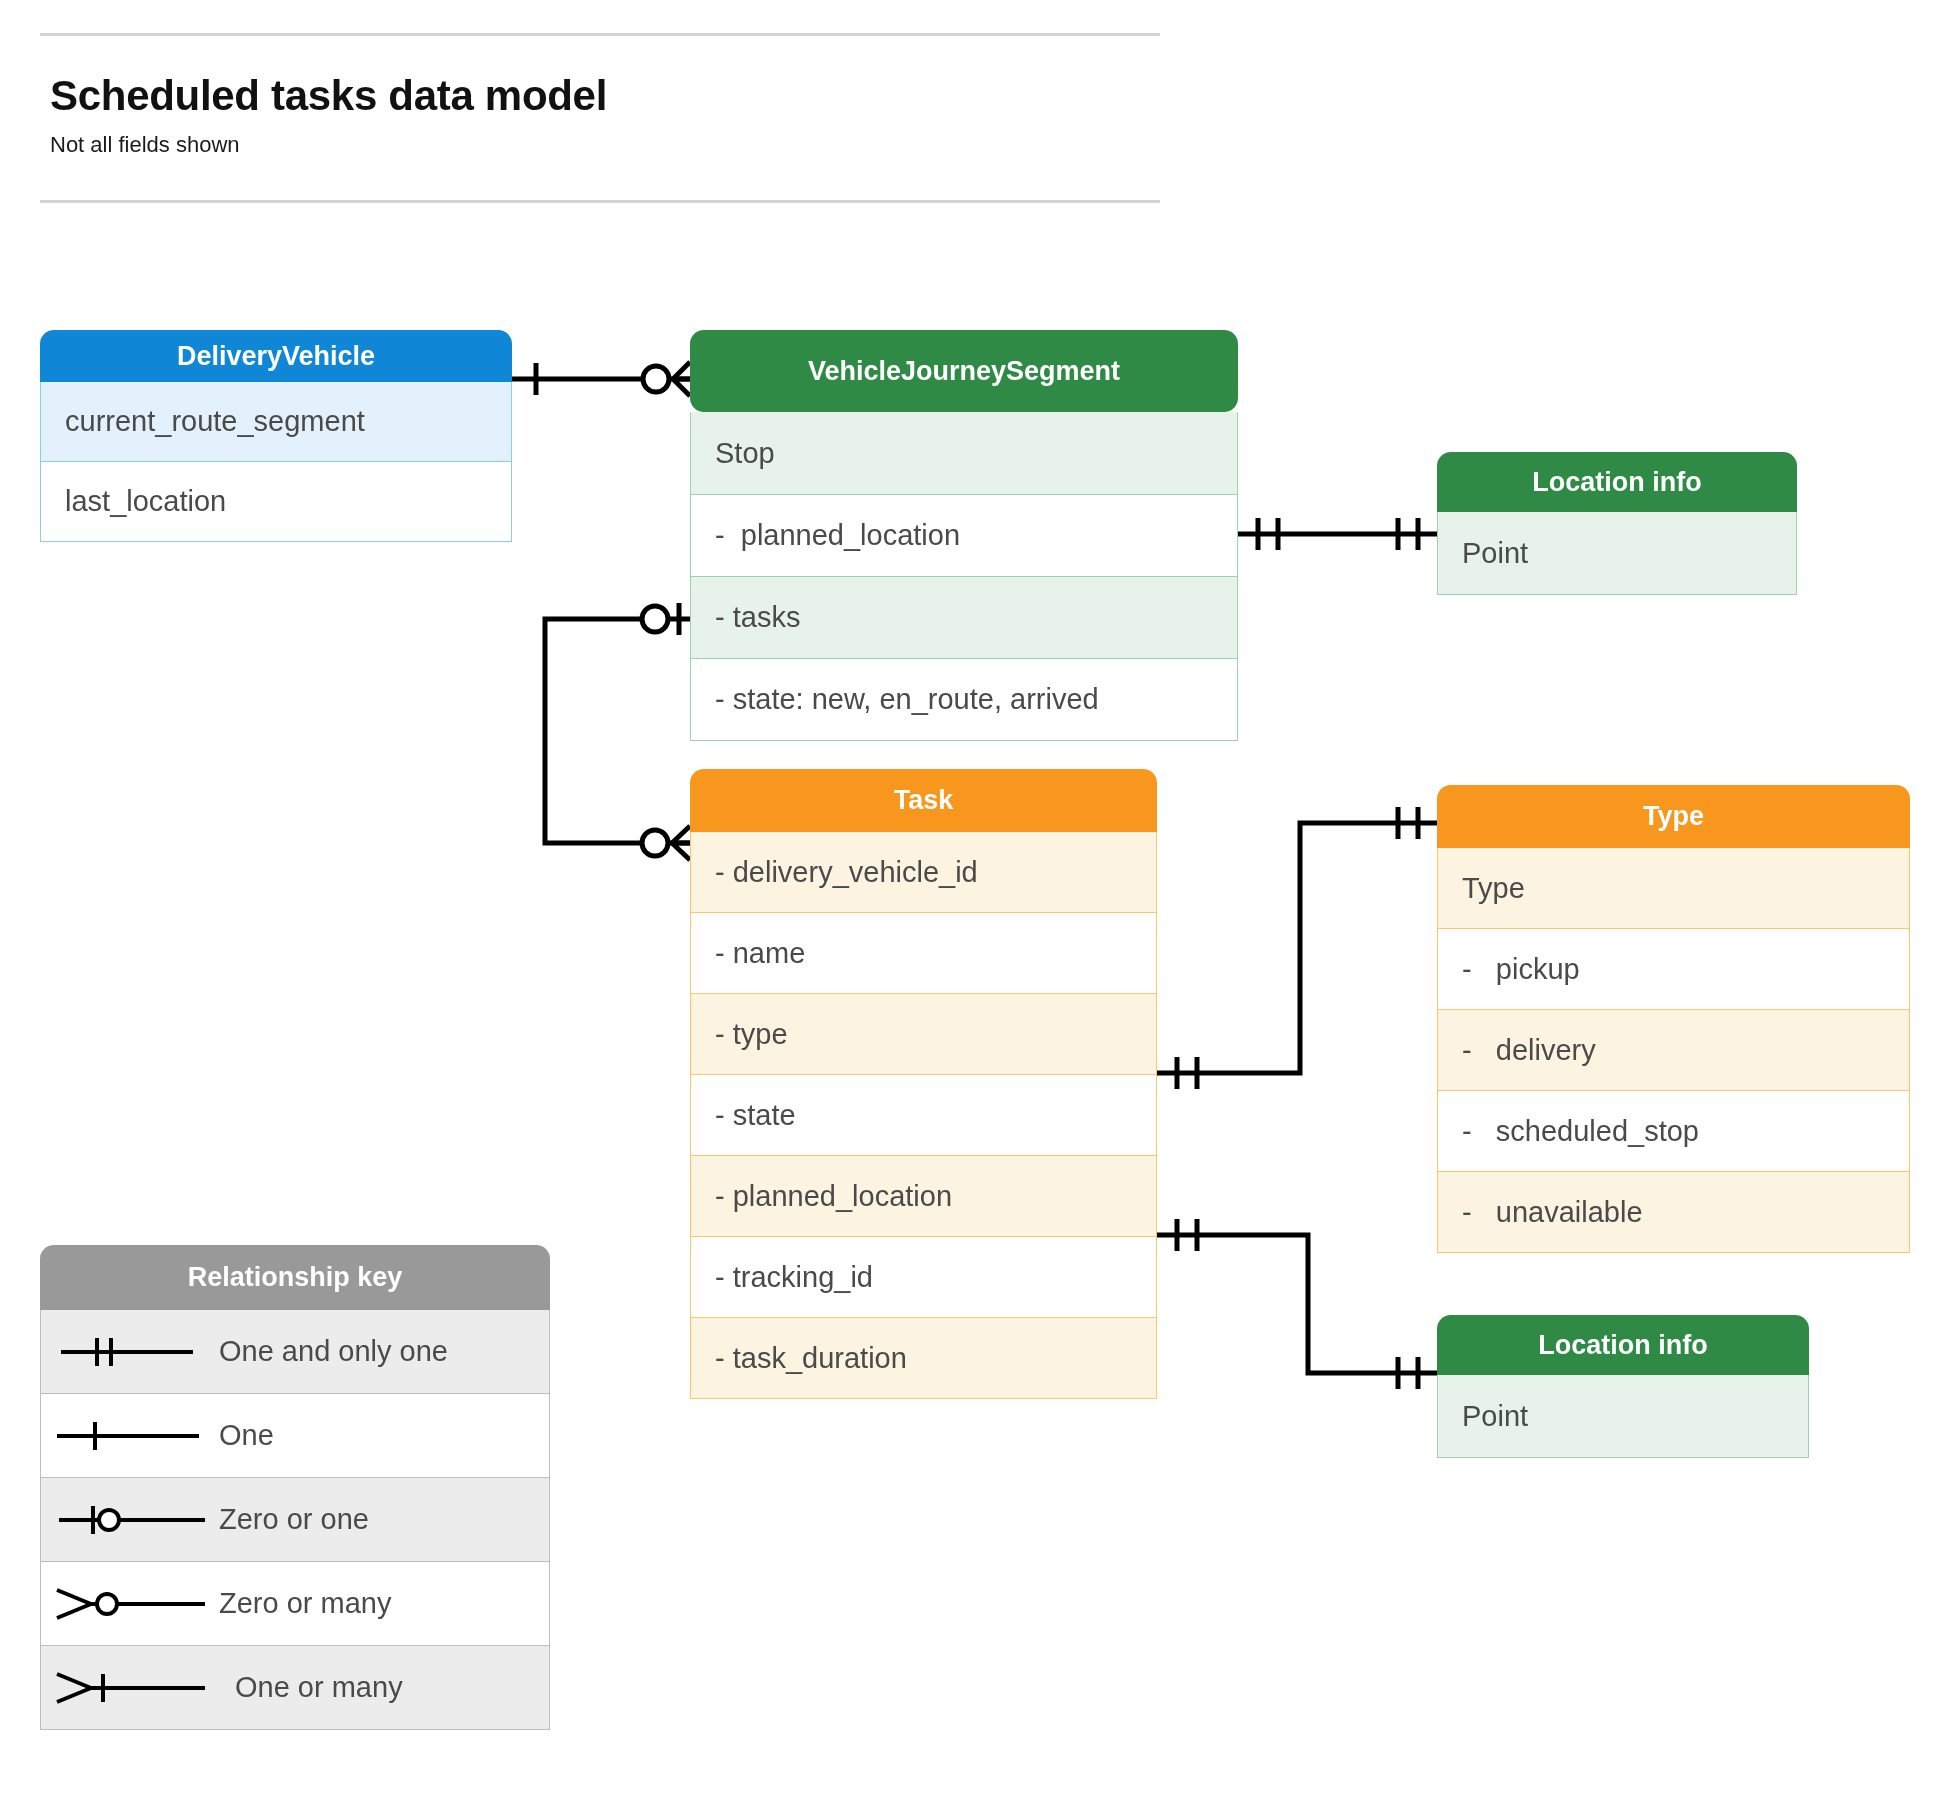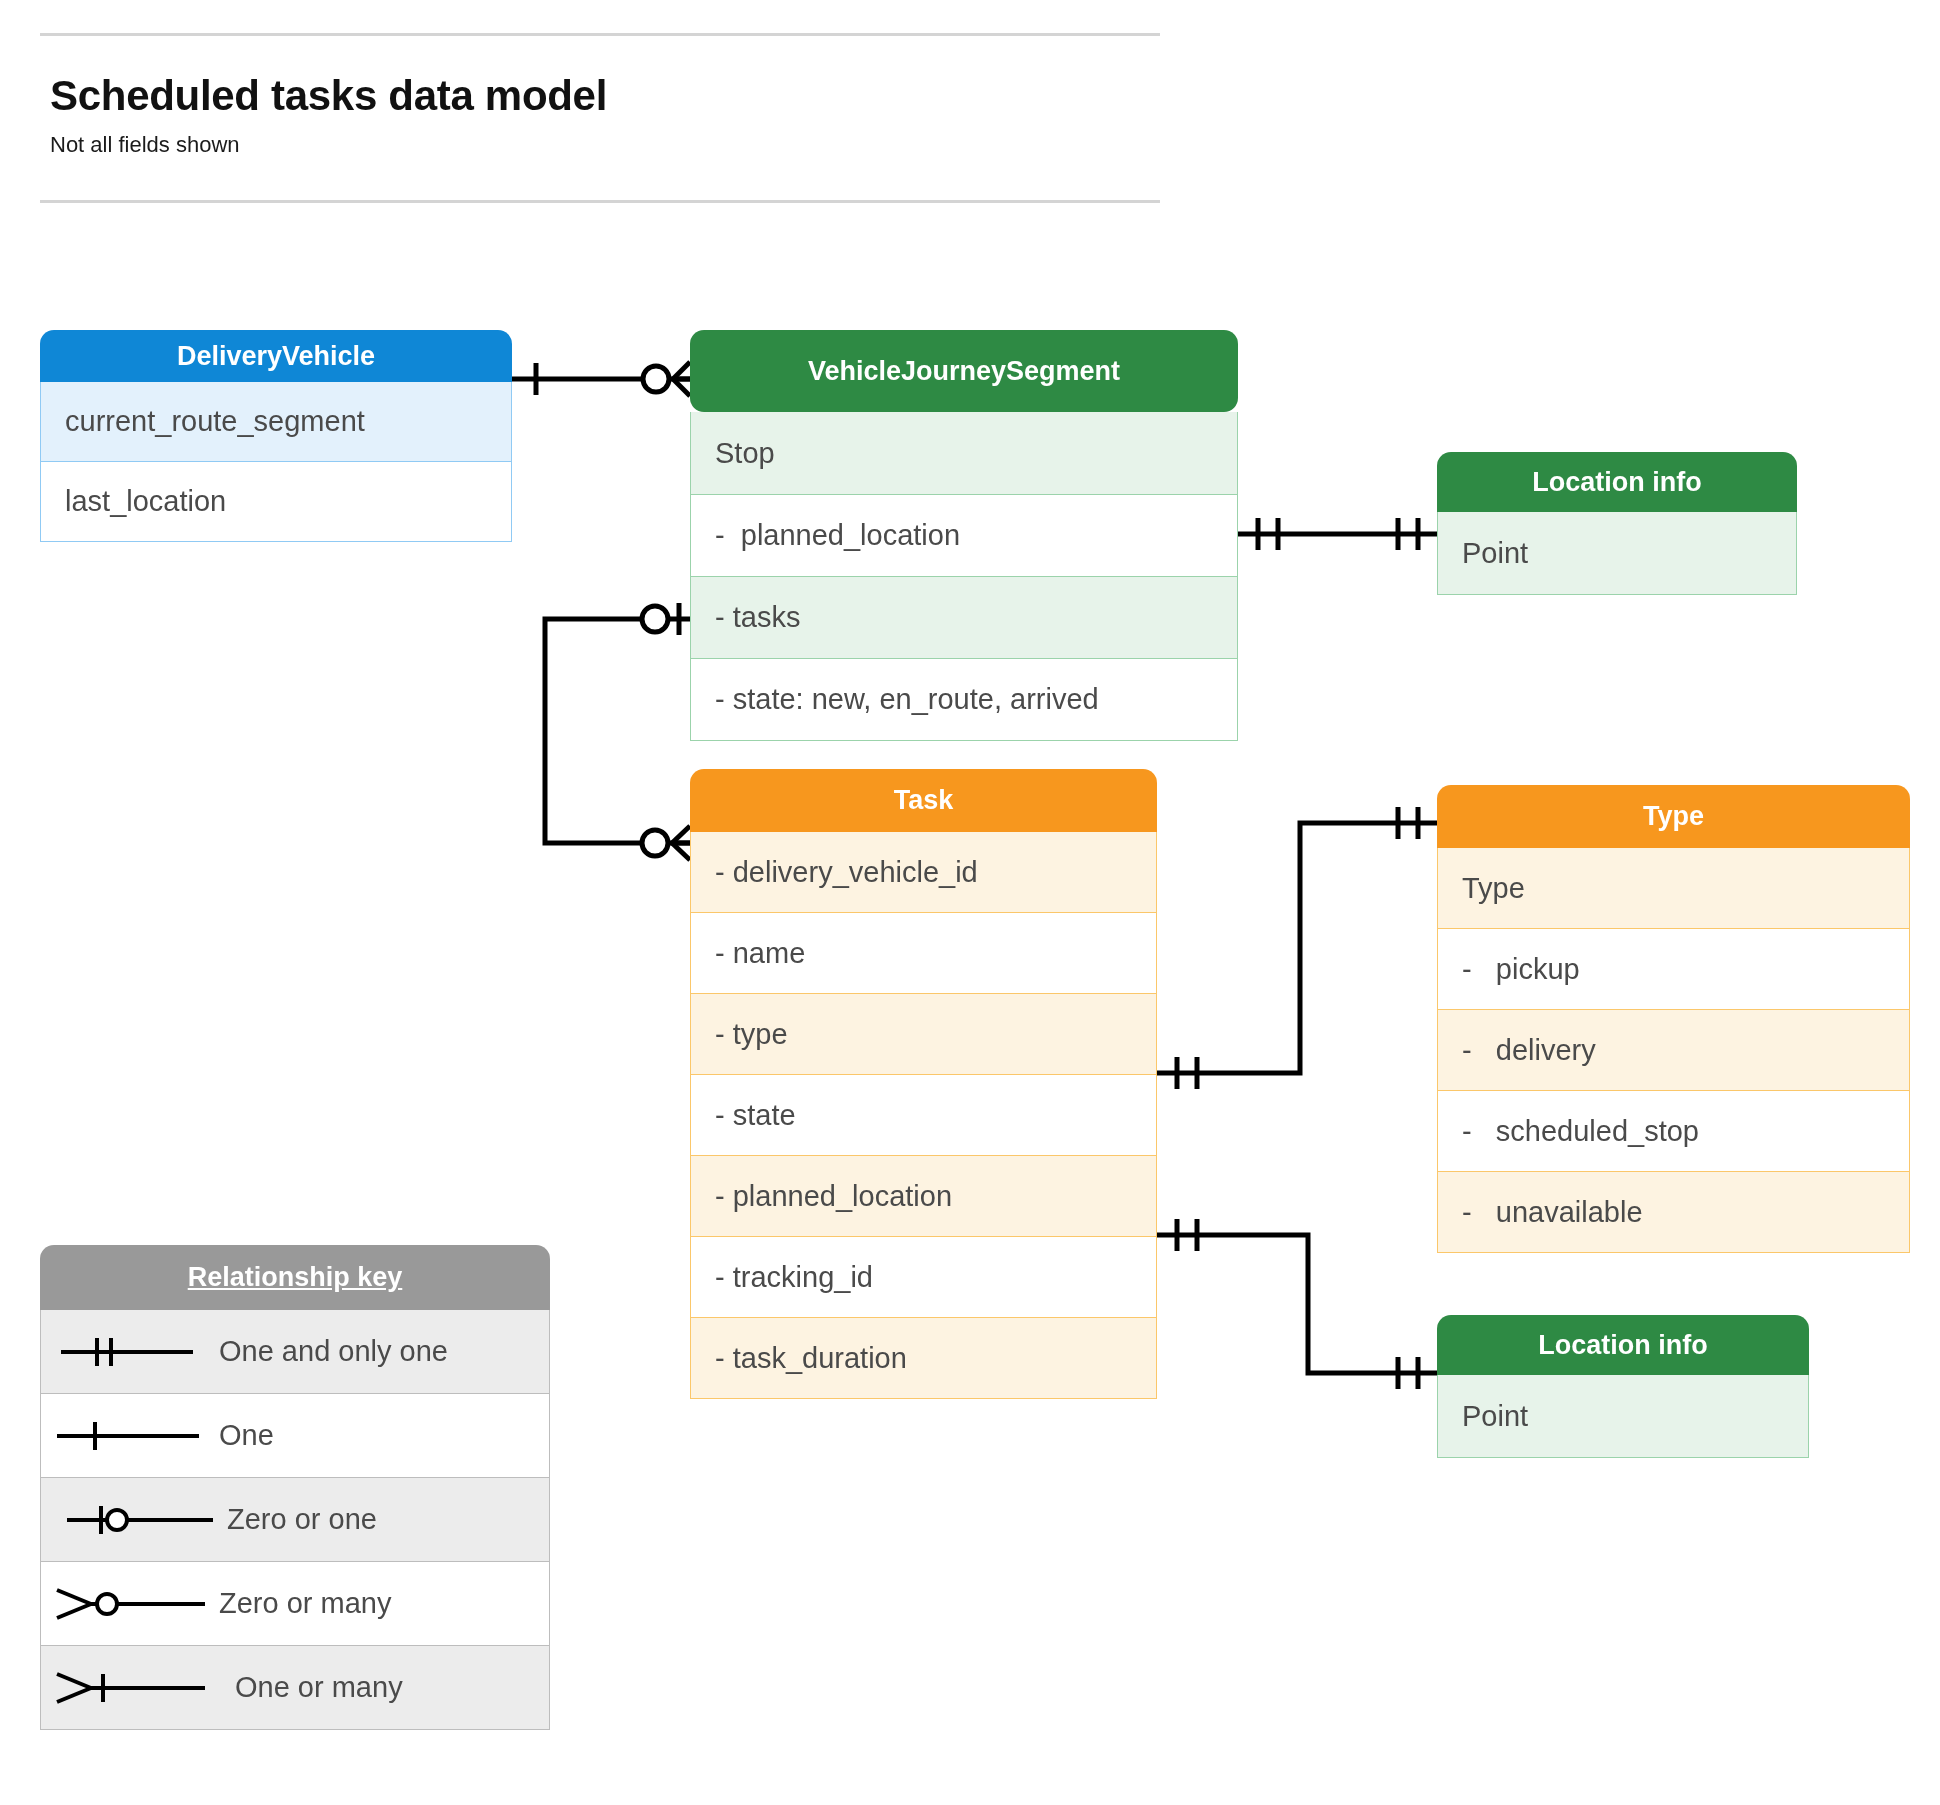--- a/index.html
+++ b/index.html
@@ -216,21 +216,21 @@
     <div class="row plain" style="height:81px;">-   scheduled_stop</div>
     <div class="row alt" style="height:81px;">-   unavailable</div>
   </div>
 
   <div class="entity t-green" style="left:1437px; top:1315px; width:372px;">
     <div class="hdr" style="height:60px;">Location info</div>
     <div class="row alt" style="height:83px;">Point</div>
   </div>
 
   <div class="entity t-gray" style="left:40px; top:1245px; width:510px;">
-    <div class="hdr" style="height:65px;text-decoration:underline;">Relationship key</div>
+    <div class="hdr" style="height:65px;">Relationship key</div>
 
     <div class="row alt legend-row" style="height:84px; padding-left:0;">
       <span class="legend-sym">
         <svg width="178" height="40" viewBox="0 0 178 40">
           <g stroke="#000000" stroke-width="4" fill="none">
             <line x1="20" y1="20" x2="152" y2="20"></line>
             <line x1="56" y1="6" x2="56" y2="34"></line>
             <line x1="70" y1="6" x2="70" y2="34"></line>
           </g>
         </svg>
@@ -243,21 +243,21 @@
         <svg width="178" height="40" viewBox="0 0 178 40">
           <g stroke="#000000" stroke-width="4" fill="none">
             <line x1="16" y1="20" x2="158" y2="20"></line>
             <line x1="54" y1="6" x2="54" y2="34"></line>
           </g>
         </svg>
       </span>
       <span class="legend-label">One</span>
     </div>
 
-    <div class="row alt legend-row" style="height:84px; padding-left:8px;">
+    <div class="row alt legend-row" style="height:84px; padding-left:0;">
       <span class="legend-sym">
         <svg width="178" height="40" viewBox="0 0 178 40">
           <g stroke="#000000" stroke-width="4" fill="none">
             <line x1="18" y1="20" x2="164" y2="20"></line>
             <line x1="52" y1="6" x2="52" y2="34"></line>
             <circle cx="68" cy="20" r="10" fill="#ffffff"></circle>
           </g>
         </svg>
       </span>
       <span class="legend-label">Zero or one</span>

